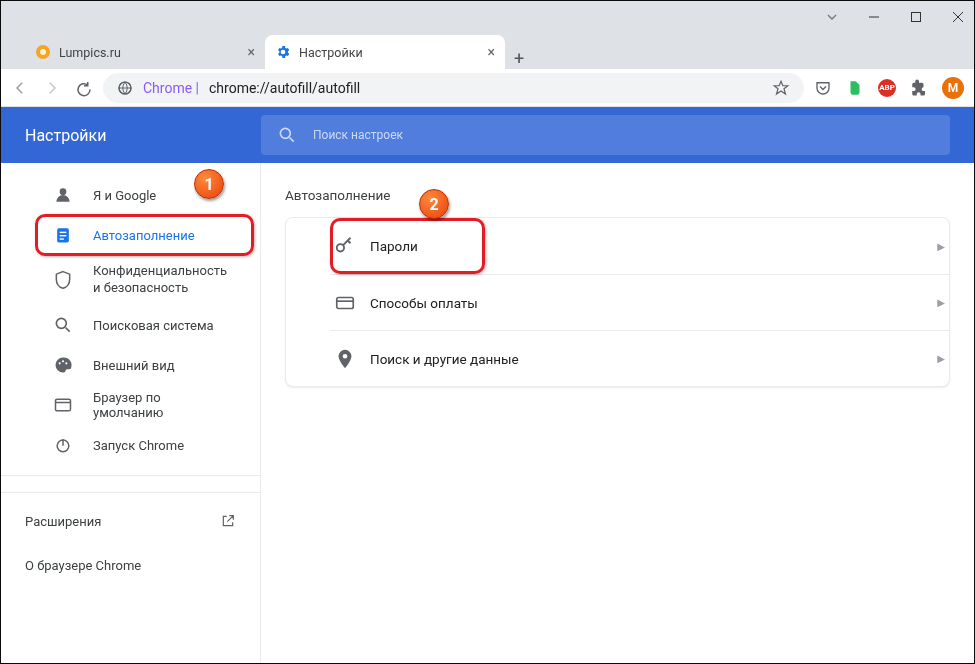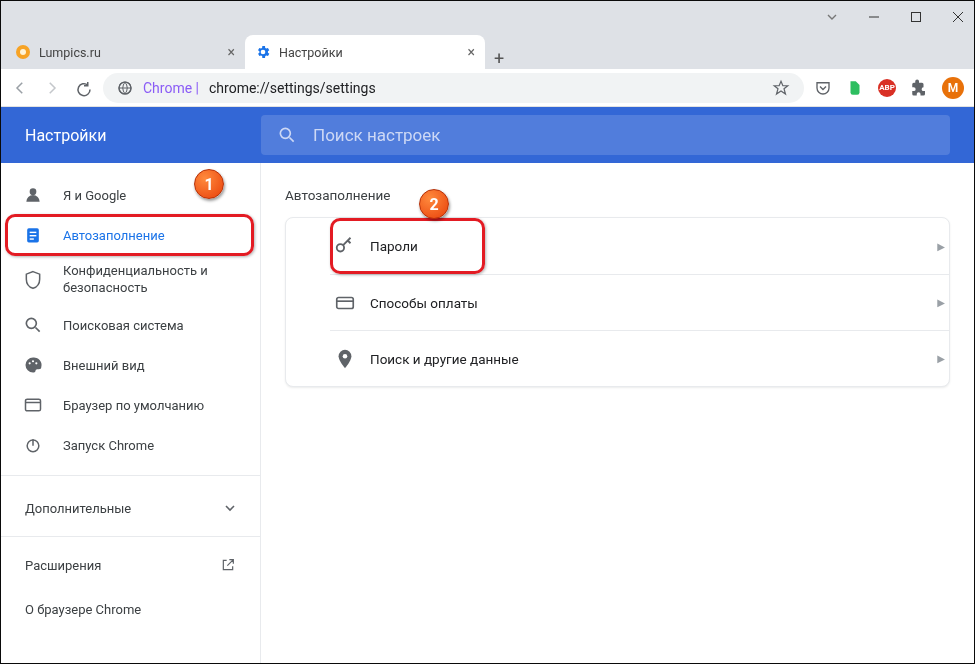--- a/index.html
+++ b/index.html
@@ -1,40 +1,40 @@
 <!DOCTYPE html>
 <html><head>
 <meta charset="utf-8">
 <style>
   * { box-sizing: border-box; margin: 0; padding: 0; }
   body { font-family: "Segoe UI", Roboto, Arial, sans-serif; font-size: 13px; color: #3c4043; background: #fff; width: 975px; height: 664px; overflow: hidden; border: 1px solid #0a0a0a; }
   .window-controls { height: 32px; display: flex; justify-content: flex-end; align-items: center; padding-right: 10px; gap: 30px; background: #dee1e6; color: #555; }
   .window-controls svg { width: 12px; height: 12px; }
-  .tab-strip { height: 36px; background: #dee1e6; display: flex; align-items: flex-end; padding-left: 4px; }
+  .tab-strip { height: 36px; background: #dee1e6; display: flex; align-items: flex-end; padding-left: 24px; }
   .tab { display: flex; align-items: center; height: 34px; padding: 0 10px; width: 240px; border-radius: 8px 8px 0 0; font-size: 12.5px; color: #444; position: relative; }
   .tab.active { background: #fff; }
   .tab .favicon { width: 16px; height: 16px; margin-right: 8px; display: flex; align-items: center; justify-content: center; }
   .tab .title { flex: 1; white-space: nowrap; overflow: hidden; text-overflow: ellipsis; }
   .tab .close { color: #666; font-size: 14px; }
   .new-tab { width: 28px; display: flex; align-items: center; justify-content: center; color: #555; font-size: 18px; }
   .toolbar { height: 38px; background: #fff; border-bottom: 1px solid #e2e2e2; display: flex; align-items: center; padding: 0 10px; gap: 10px; }
   .toolbar .nav-arrows { display: flex; gap: 14px; color: #9aa0a6; align-items: center; }
   .toolbar .reload { color: #5f6368; }
   .addr { flex: 1; display: flex; align-items: center; height: 30px; background: #f1f3f4; border-radius: 15px; padding: 0 14px; gap: 10px; font-size: 14px; color: #202124; }
   .addr .dim { color: #8b5cf6; }
   .ext-icons { display: flex; align-items: center; gap: 14px; }
   .ext-icons .ic { width: 18px; height: 18px; display: flex; align-items: center; justify-content: flex-end; color: #5f6368; }
   .avatar18 { width: 22px; height: 22px; border-radius: 50%; background: #e8710a; color: #fff; font-size: 12px; font-weight: 600; display: flex; align-items: center; justify-content: center; }
   .red-circle { width: 18px; height: 18px; border-radius: 50%; background: #d93025; color: #fff; font-size: 8px; font-weight: 700; display: flex; align-items: center; justify-content: center; }
   .settings-bar { height: 56px; background: #3367d6; display: flex; align-items: center; color: #fff; }
   .settings-bar .title { width: 260px; padding-left: 24px; font-size: 16px; }
   .settings-bar .search { flex: 1; display: flex; align-items: center; height: 40px; margin-right: 24px; background: rgba(255,255,255,.15); border-radius: 4px; padding: 0 16px; gap: 16px; color: #cdd8f5; }
   .content { display: flex; height: calc(100% - 32px - 36px - 38px - 56px); }
   .sidebar { width: 260px; border-right: 1px solid #e8eaed; padding-top: 12px; display: flex; flex-direction: column; }
-  .side-item { display: flex; align-items: center; height: 40px; padding: 0 22px; gap: 20px; font-size: 13px; color: #3c4043; cursor: pointer; border-radius: 0 20px 20px 0; margin-right: 12px; position: relative; }
+  .side-item { display: flex; align-items: center; height: 40px; padding: 0 22px; gap: 20px; font-size: 13px; color: #3c4043; cursor: pointer; border-radius: 0 20px 20px 0; margin-right: 12px; position: relative; margin-left: 30px; }
   .side-item.active { color: #1a73e8; }
   .side-item .icon { width: 20px; display: flex; justify-content: center; color: #5f6368; }
   .side-item.active .icon { color: #1a73e8; }
   .side-item.multi { height: 50px; }
   .side-item.multi span.lbl { line-height: 1.3; }
   .adv { display: flex; align-items: center; justify-content: space-between; height: 44px; padding: 0 24px; font-size: 13px; color: #3c4043; cursor: pointer; }
   .side-link { display: flex; align-items: center; justify-content: space-between; height: 44px; padding: 0 24px; font-size: 13px; color: #3c4043; cursor: pointer; }
   .main { flex: 1; padding: 24px 24px; }
   .section-title { font-size: 13.5px; color: #3c4043; margin-bottom: 14px; }
   .card { border: 1px solid #e8eaed; border-radius: 8px; background: #fff; box-shadow: 0 1px 2px rgba(60,64,67,.1); }
@@ -117,21 +117,21 @@
   </div>
   <div class="addr">
     <span>
         <svg width="16" height="16" viewBox="0 0 24 24">
           <circle cx="12" cy="12" r="9" fill="none" stroke="#5f6368" stroke-width="1.8"></circle>
           <circle cx="12" cy="12" r="9" fill="none" stroke="#5f6368" stroke-width="1.8"></circle>
           <path d="M3 12h18M12 3a15 15 0 010 18M12 3a15 15 0 000 18" stroke="#5f6368" stroke-width="1.5" fill="none"></path>
         </svg>
       </span>
     <span class="dim">Chrome |</span>
-    <span>chrome://settings/settings</span>
+    <span>chrome://autofill/autofill</span>
     <span style="flex:1"></span>
     <span>
         <svg width="18" height="18" viewBox="0 0 24 24">
           <path d="M12 3l2.5 6H21l-5 4 2 7-6-4-6 4 2-7-5-4h6.5z" fill="none" stroke="#5f6368" stroke-width="1.6"></path>
         </svg>
       </span>
   </div>
   <div class="ext-icons">
     <span class="ic">
         <svg width="18" height="18" viewBox="0 0 24 24">
@@ -158,21 +158,21 @@
 
 <div class="settings-bar">
   <div class="title">Настройки</div>
   <div class="search">
     <span>
         <svg width="20" height="20" viewBox="0 0 24 24">
           <circle cx="10" cy="10" r="6" stroke="#cdd8f5" stroke-width="2" fill="none"></circle>
           <path d="M15 15l5 5" stroke="#cdd8f5" stroke-width="2"></path>
         </svg>
       </span>
-    <span style="font-size:17px">Поиск настроек</span>
+    <span style="font-size:12px">Поиск настроек</span>
   </div>
 </div>
 
 <div class="content">
   <div class="sidebar">
 
     <div class="side-item">
       <span class="icon">
           <svg width="20" height="20" viewBox="0 0 24 24">
             <circle cx="12" cy="8" r="4" fill="#5f6368"></circle>
@@ -241,28 +241,20 @@
           <svg width="20" height="20" viewBox="0 0 24 24">
             <circle cx="12" cy="13" r="7" fill="none" stroke="#5f6368" stroke-width="1.8"></circle>
             <path d="M12 5v8" stroke="#5f6368" stroke-width="1.8"></path>
           </svg>
         </span>
       <span class="lbl">Запуск Chrome</span>
     </div>
 
     <div style="border-top:1px solid #e8eaed; margin:10px 0"></div>
 
-    <div class="adv">
-      <span>Дополнительные</span>
-      <span>
-          <svg width="12" height="12" viewBox="0 0 12 12">
-            <path d="M2 4l4 4 4-4" stroke="#5f6368" stroke-width="1.6" fill="none"></path>
-          </svg>
-        </span>
-    </div>
 
     <div style="border-top:1px solid #e8eaed; margin:6px 0"></div>
 
     <div class="side-link">
       <span>Расширения</span>
       <span>
           <svg width="16" height="16" viewBox="0 0 24 24">
             <path d="M14 4h6v6M20 4l-9 9M10 5H5v14h14v-5" stroke="#5f6368" stroke-width="1.8" fill="none"></path>
           </svg>
         </span>

